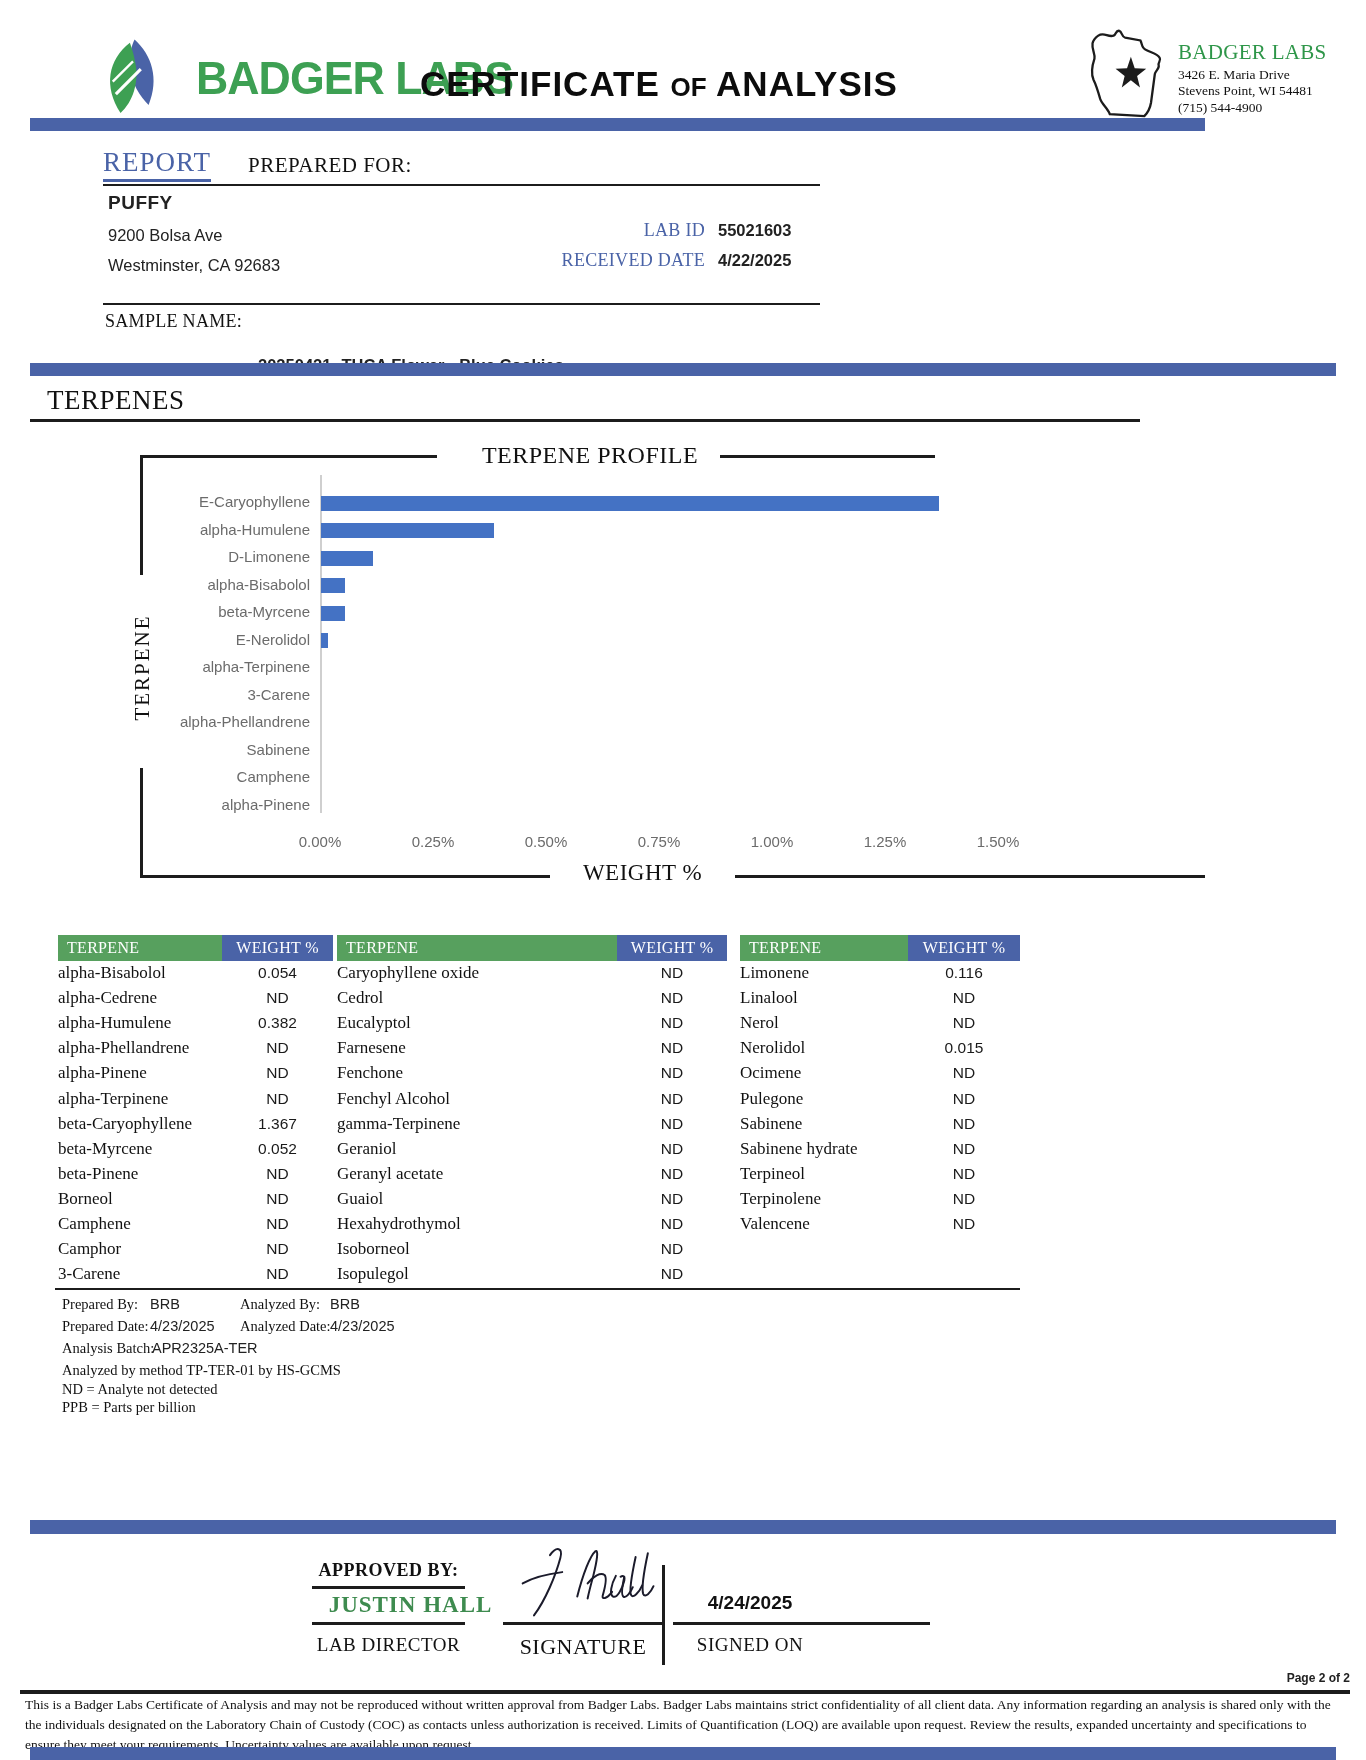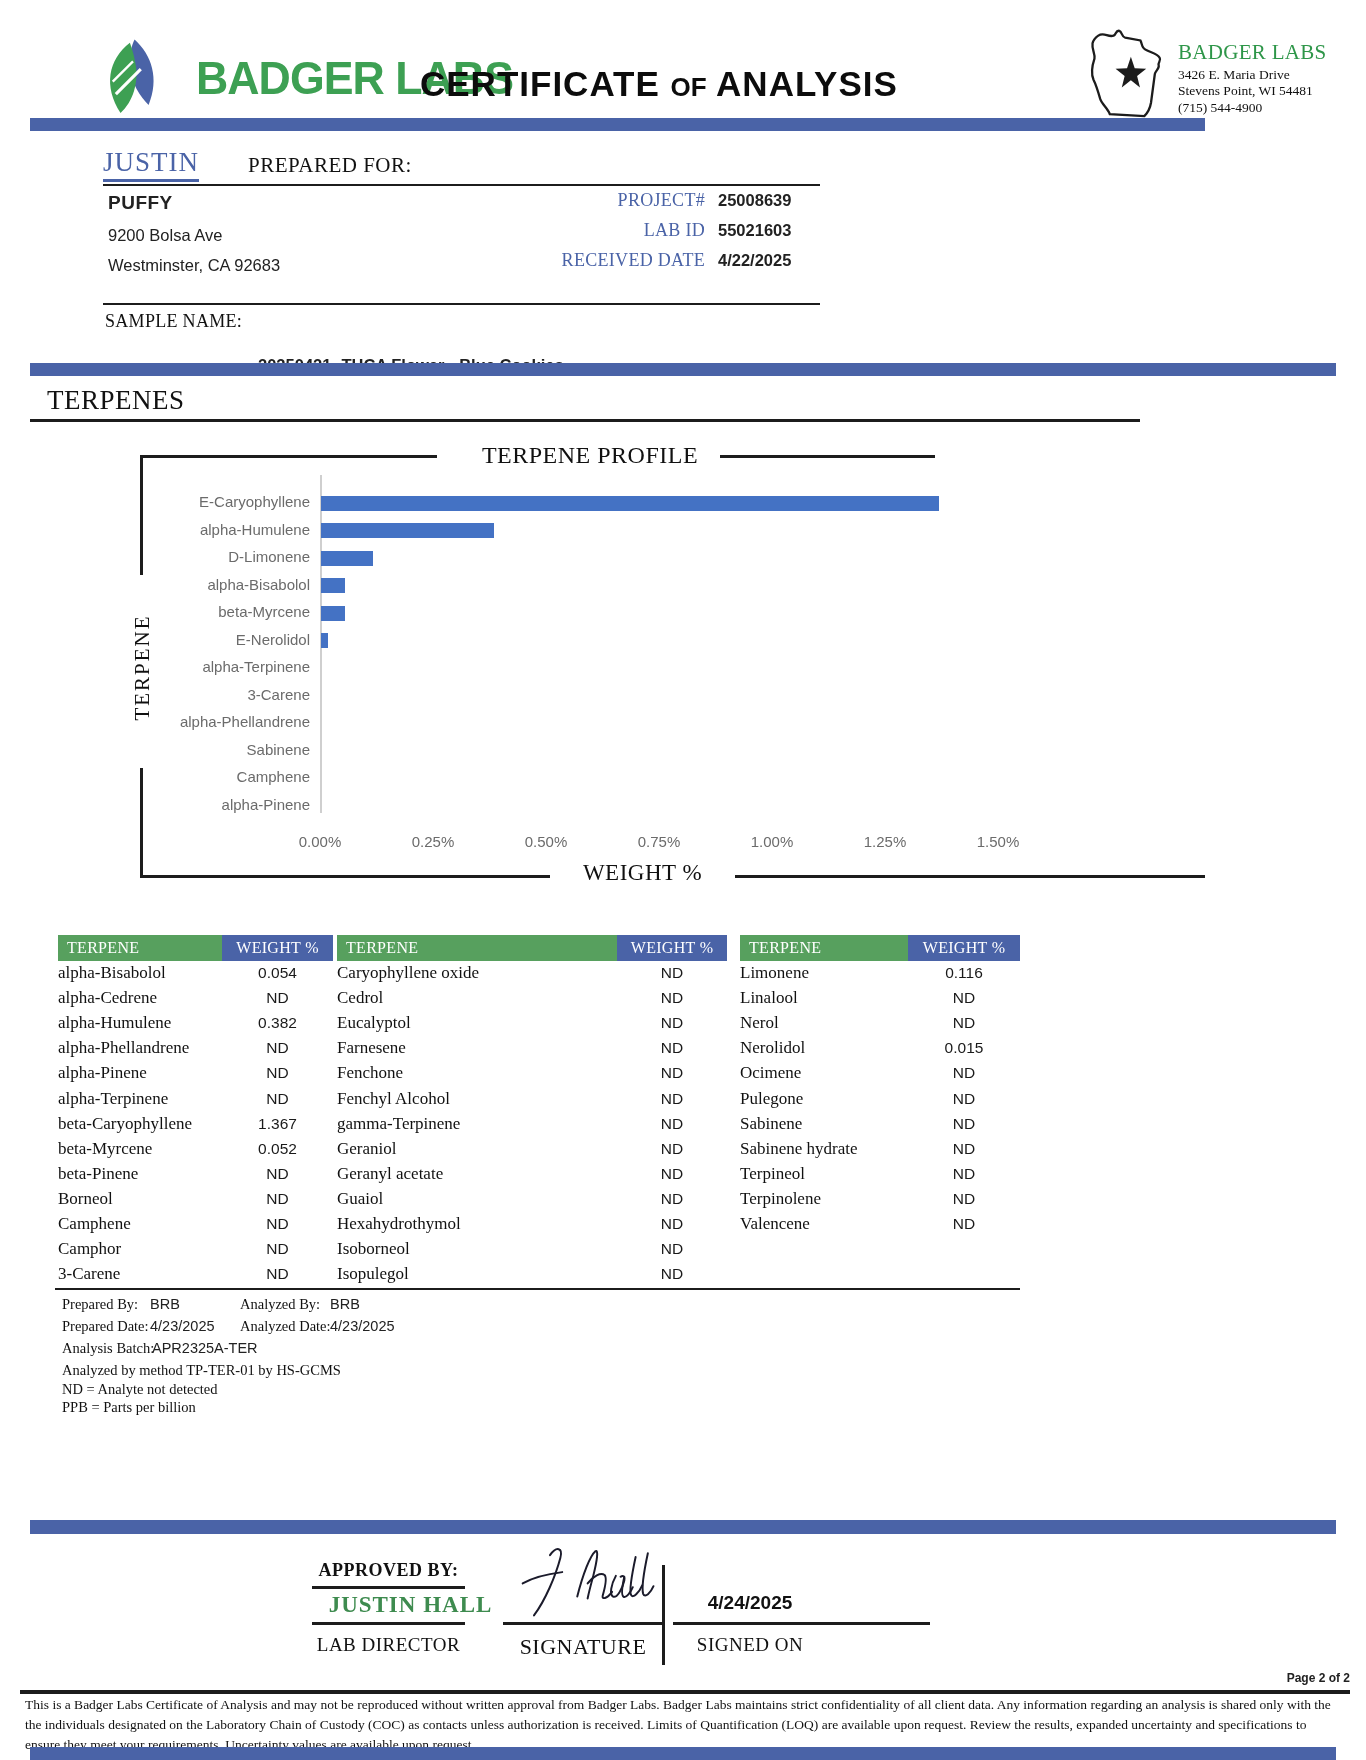--- a/index.html
+++ b/index.html
@@ -98,31 +98,28 @@
     <div id="lab-name">BADGER LABS</div>
     <div id="lab-addr">
       <div>3426 E. Maria Drive</div>
       <div>Stevens Point, WI 54481</div>
       <div>(715) 544-4900</div>
     </div>
   </div>
 
   <div class="bar" style="left:30px;top:118px;width:1175px;height:13px;"></div>
 
-  <div id="report-word">JUSTIN</div>
+  <div id="report-word">REPORT</div>
   <div id="prepared-for">PREPARED FOR:</div>
   <div class="hline" style="left:103px;top:184px;width:717px;height:2px;"></div>
 
   <div class="abs client" style="left:108px;top:192px;font-weight:700;font-size:19px;letter-spacing:.5px;">PUFFY</div>
   <div class="abs client" style="left:108px;top:226px;">9200 Bolsa Ave</div>
   <div class="abs client" style="left:108px;top:256px;">Westminster, CA 92683</div>
 
-  <div class="meta-row" style="top:190px;">
-    <span class="meta-label serif">PROJECT#</span><span class="meta-value">25008639</span>
-  </div>
   <div class="meta-row" style="top:220px;">
     <span class="meta-label serif">LAB ID</span><span class="meta-value">55021603</span>
   </div>
   <div class="meta-row" style="top:250px;">
     <span class="meta-label serif">RECEIVED DATE</span><span class="meta-value">4/22/2025</span>
   </div>
 
   <div class="hline" style="left:103px;top:303px;width:717px;height:2px;"></div>
   <div class="abs serif" style="left:105px;top:311px;font-size:18px;letter-spacing:.3px;">SAMPLE NAME:</div>
   <div class="abs sans" style="left:258px;top:312px;font-weight:700;font-size:16.5px;color:#222;margin-top:44px;">20250421- THCA Flower - Blue Cookies</div>

